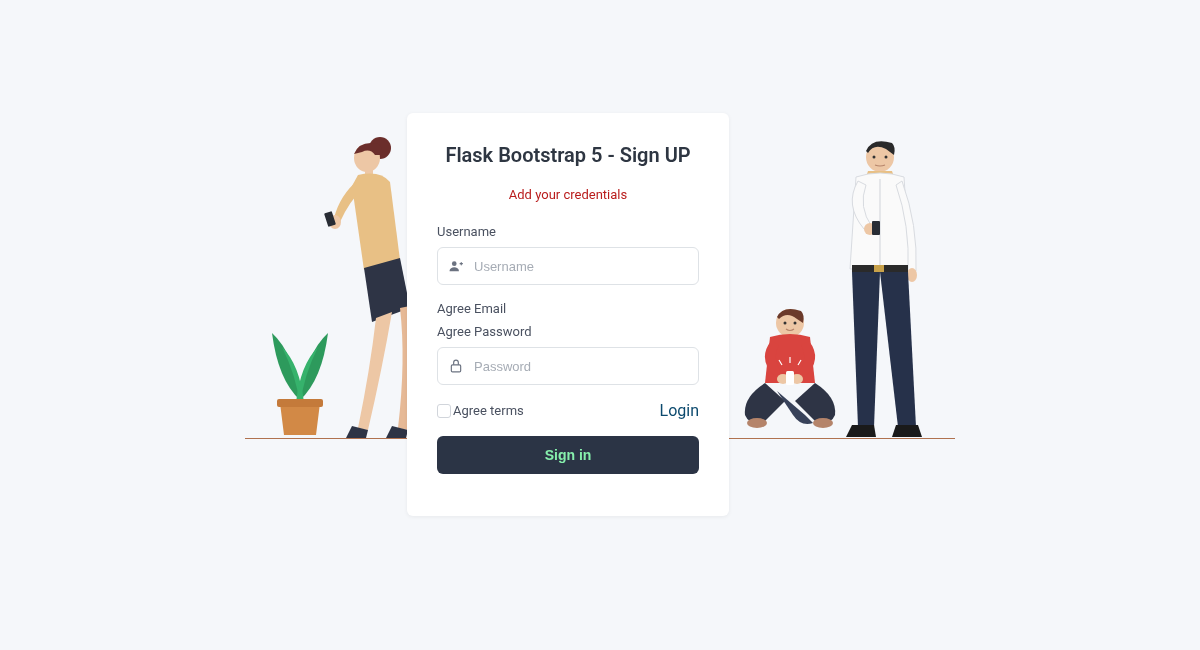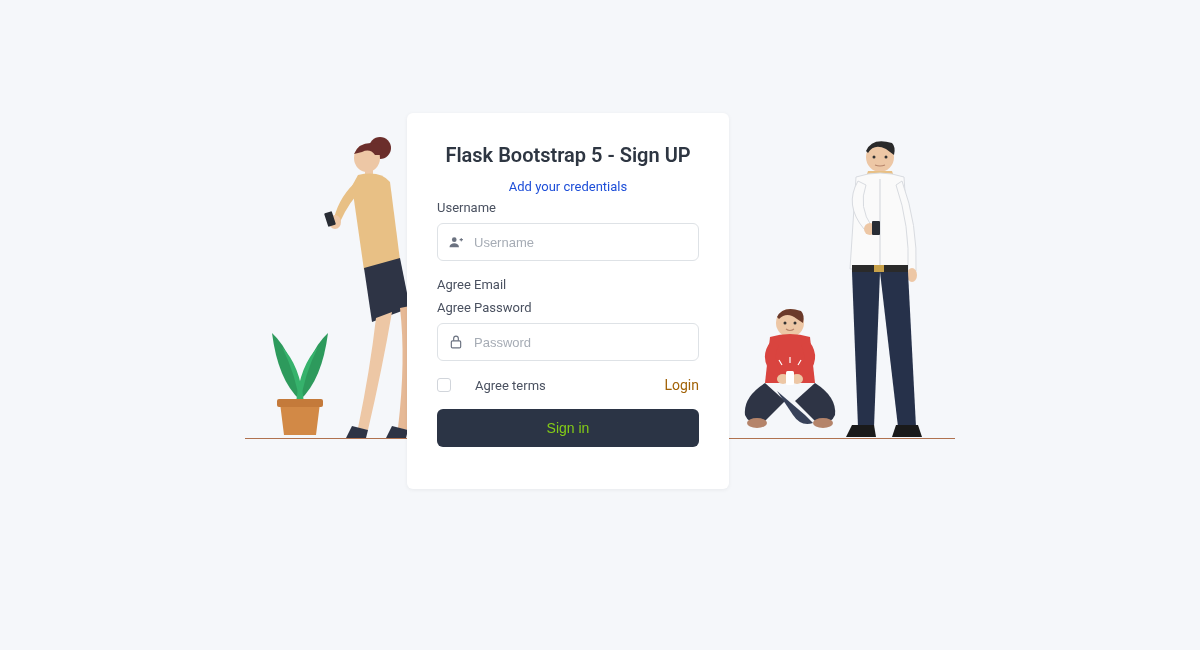--- a/index.html
+++ b/index.html
@@ -27,27 +27,27 @@
       background: #fff;
       border-radius: 6px;
       box-shadow: 0 1px 4px rgba(0,0,0,0.06);
       padding: 30px 30px 24px 30px;
     }
     .card-title {
       font-size: 20px;
       font-weight: 600;
       color: #2e3642;
       text-align: center;
-      margin-bottom: 12px;
+      margin-bottom: 20px;
     }
     .card-subtitle {
       text-align: center;
       font-size: 13px;
-      color: #1d4ed8;
-      margin-bottom: 6px;
+      color: #b91c1c;
+      margin-bottom: 22px;
     }
     .form-label {
       display: block;
       font-size: 13px;
       color: #4a5160;
       margin-bottom: 8px;
     }
     .input-group {
       display: flex;
       align-items: center;
@@ -76,49 +76,49 @@
     .input-field::placeholder { color: #a6acb5; }
     .check-row {
       display: flex;
       align-items: center;
       justify-content: space-between;
       margin: 4px 0 16px 0;
     }
     .check-left {
       display: flex;
       align-items: center;
-      gap: 24px;
+      gap: 2px;
     }
     .checkbox {
       width: 14px;
       height: 14px;
       border: 1px solid #d1d5db;
       border-radius: 3px;
       background: #fff;
       cursor: pointer;
     }
     .check-label {
       font-size: 13px;
       color: #4a5160;
     }
     .login-link {
-      font-size: 14px;
-      color: #a16207;
+      font-size: 16px;
+      color: #0c4a6e;
       text-decoration: none;
       cursor: pointer;
     }
     .btn {
       width: 100%;
       height: 38px;
       background: #2b3445;
-      color: #84cc16;
+      color: #86efac;
       border: none;
       border-radius: 6px;
       font-size: 14px;
-      font-weight: 400;
+      font-weight: 700;
       cursor: pointer;
       margin-bottom: 18px;
     }
     .footer {
       text-align: center;
       font-size: 13px;
       color: #4a5160;
     }
     .footer-link {
       color: #4a5160;

